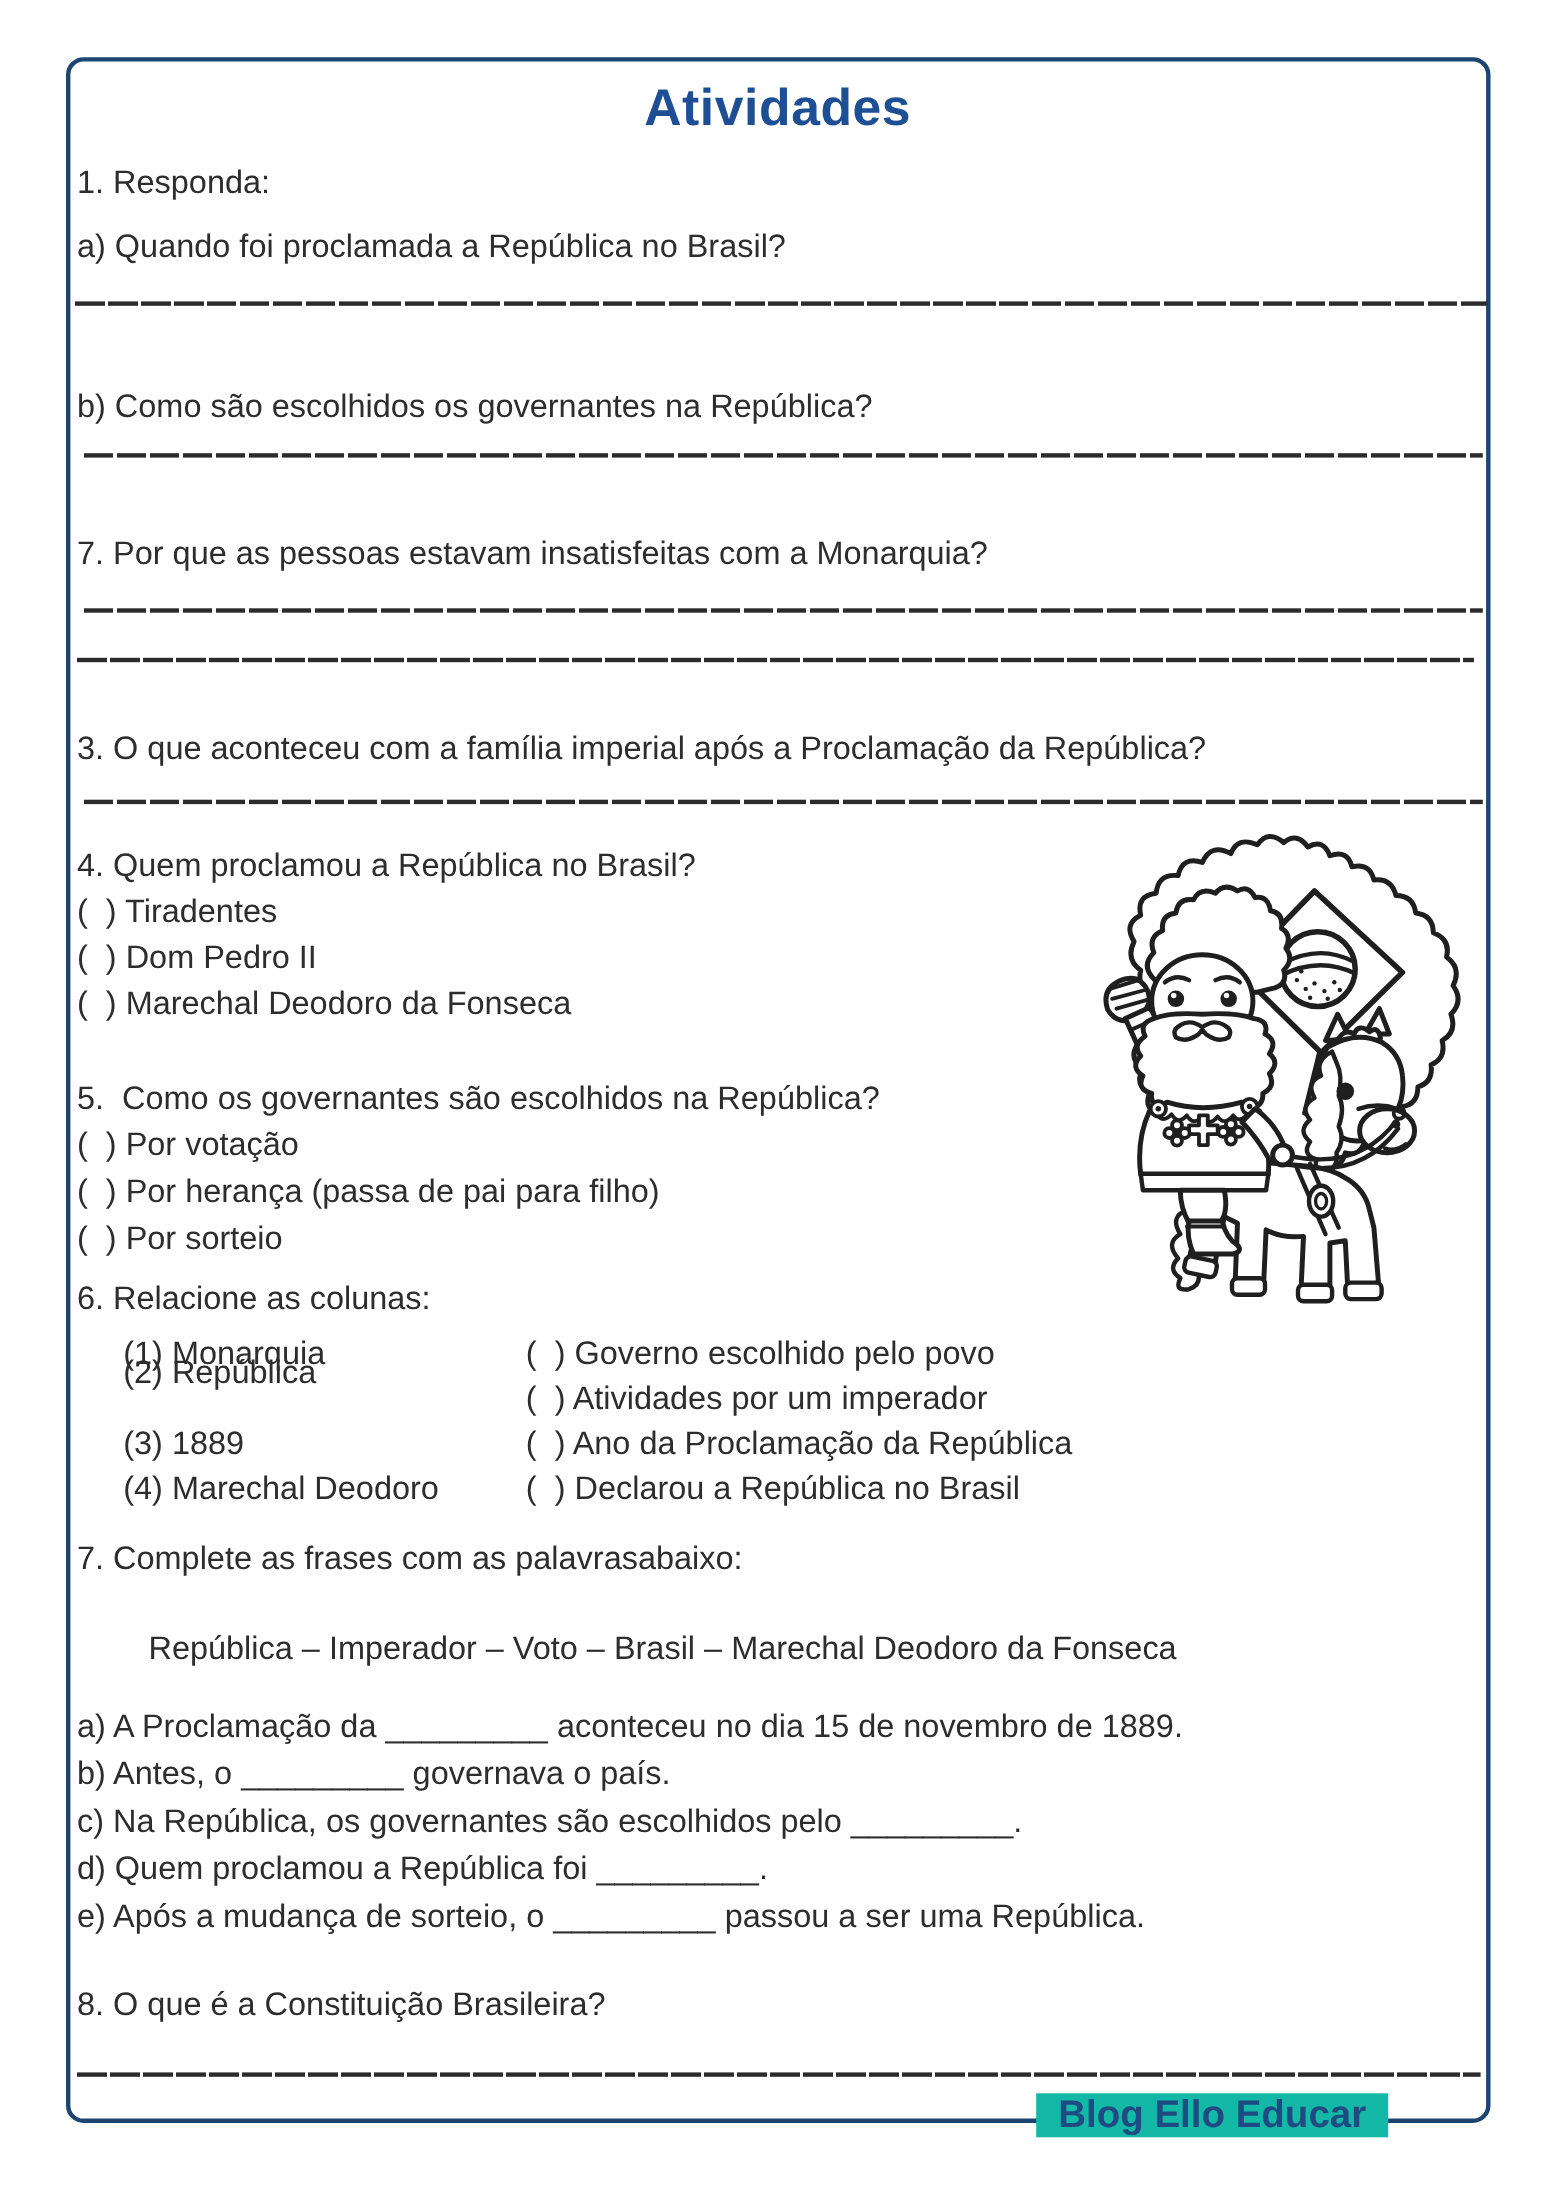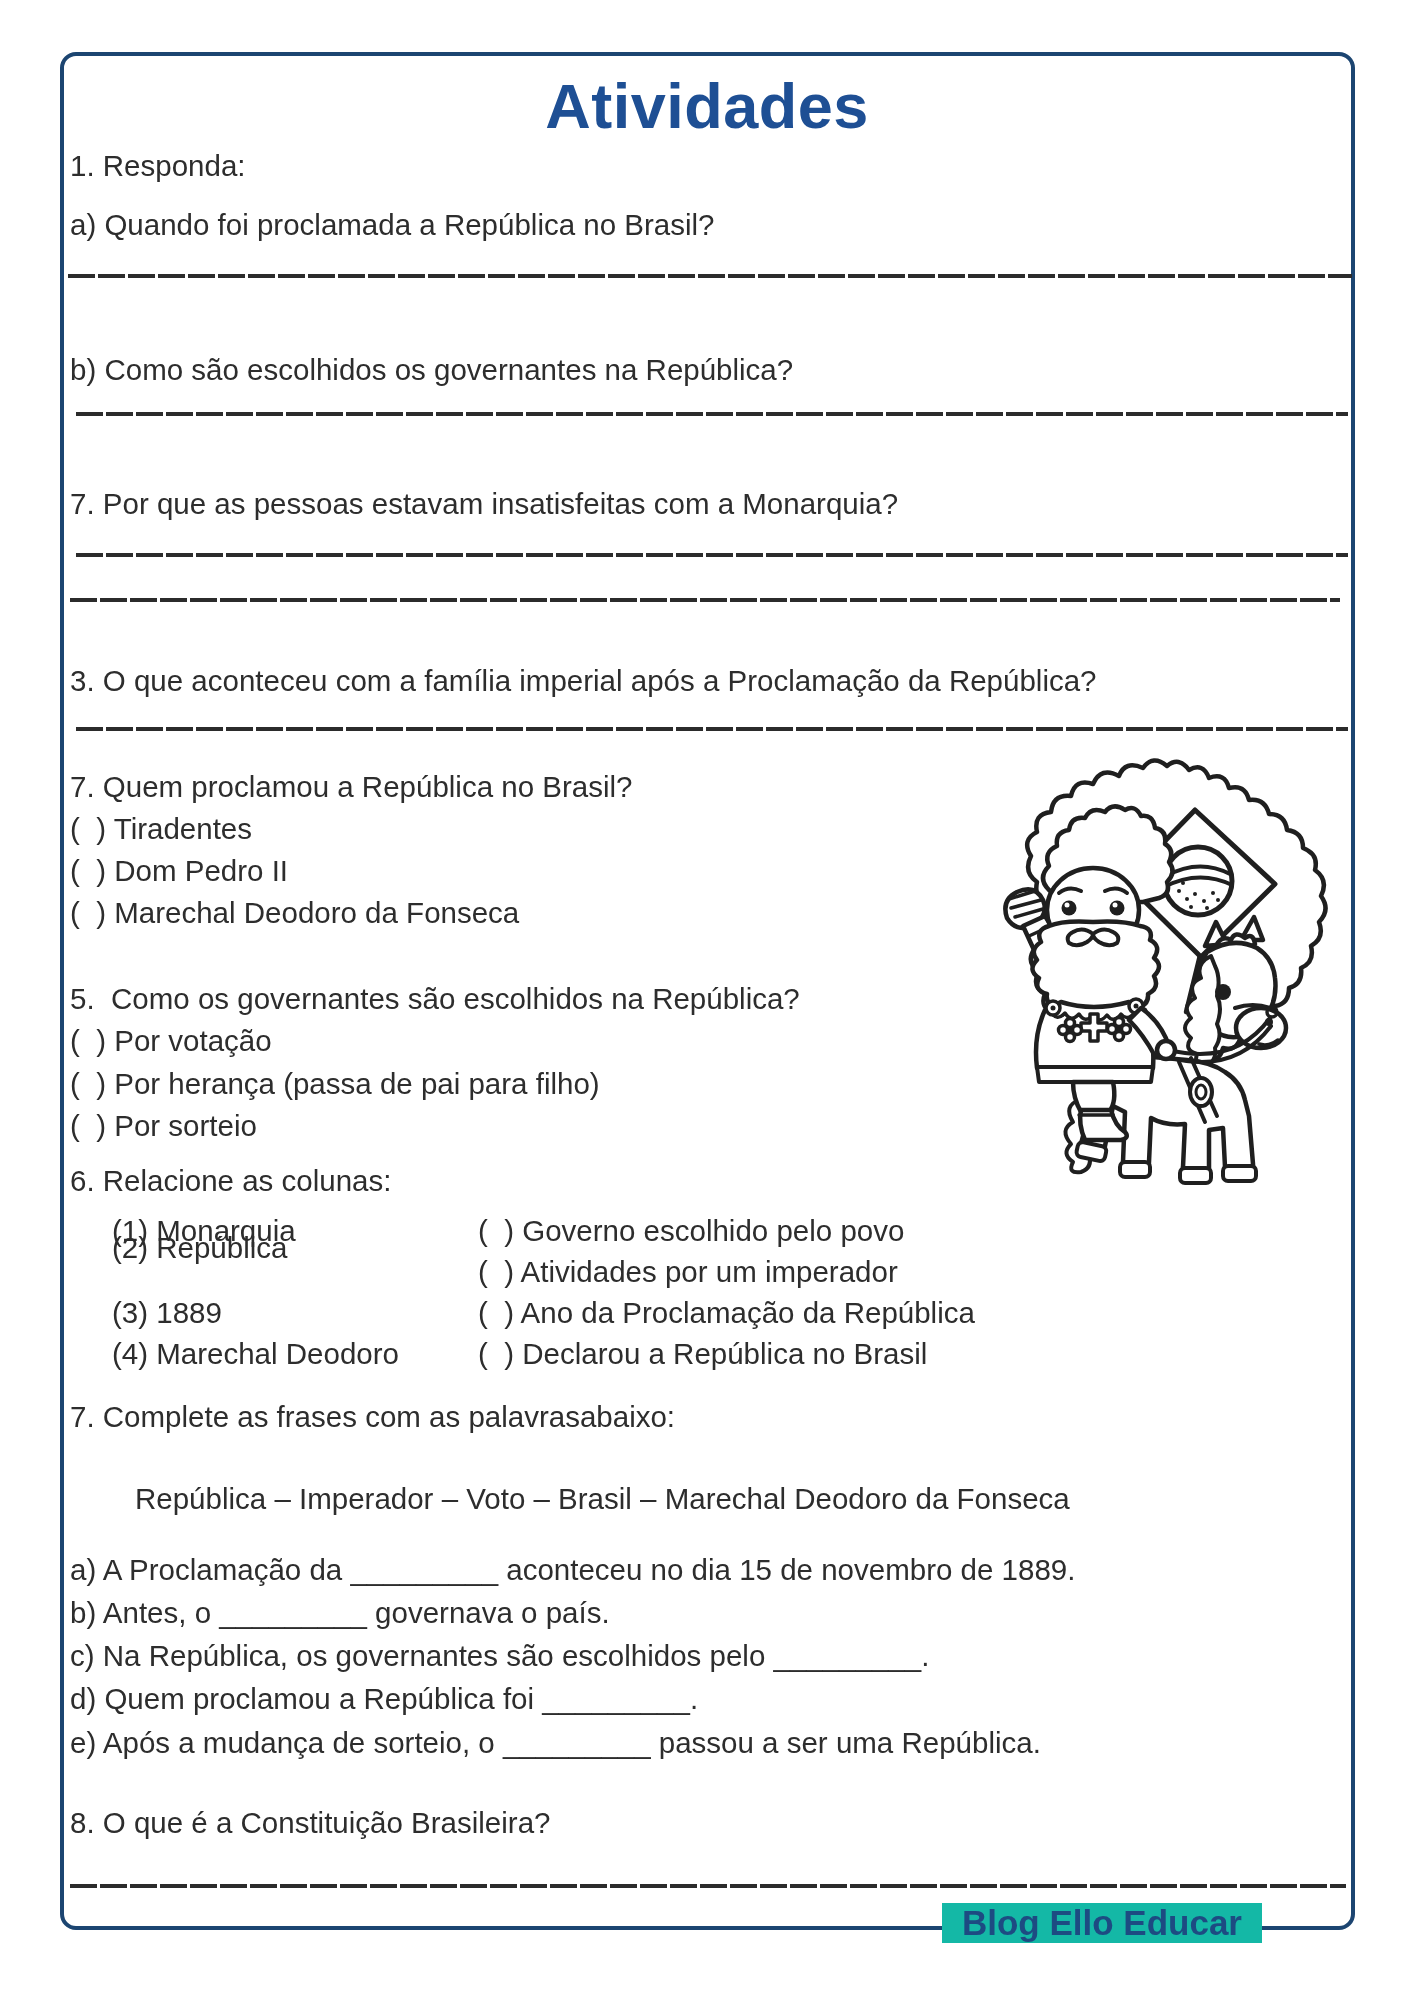--- a/index.html
+++ b/index.html
@@ -1,18 +1,18 @@
 <!DOCTYPE html>
 <html><head>
 <meta charset="utf-8">
 <style>
   html,body{margin:0;padding:0;background:#ffffff;}
   body{width:1414px;height:2000px;position:relative;font-family:"Liberation Sans",sans-serif;overflow:hidden;}
   .card{position:absolute;left:60px;top:52px;width:1295px;height:1878px;border:4.5px solid #1c4571;border-radius:16px;box-sizing:border-box;background:#fff;}
-  .title{position:absolute;top:70px;left:0;width:100%;text-align:center;font-size:63px;font-weight:bold;color:#1e4f94;letter-spacing:0.5px;}
+  .title{position:absolute;top:70px;left:0;width:100%;text-align:center;font-size:47px;font-weight:bold;color:#1e4f94;letter-spacing:0.5px;}
   .t{position:absolute;left:70px;font-size:29.5px;color:#2d2d2d;white-space:pre;line-height:1.2;}
   .rule{position:absolute;height:4px;background-image:repeating-linear-gradient(to right,#2b2b2b 0 27px,rgba(0,0,0,0) 27px 30px);}
   .footer-brand{position:absolute;top:1903px;right:152px;background:#14b8a6;padding:0 20px;font-size:35px;font-weight:bold;color:#1d4b82;white-space:pre;}
   .illus{position:absolute;left:973px;top:750px;width:364px;height:438px;}
   svg *{vector-effect:none;}
 </style>
 </head>
 <body>
 
 <div class="card"></div>
@@ -26,21 +26,21 @@
 <div class="t" style="top:352px">b) Como são escolhidos os governantes na República?</div>
 <div class="rule" style="top:412px;left:76px;width:1272px"></div>
 
 <div class="t" style="top:486px">7. Por que as pessoas estavam insatisfeitas com a Monarquia?</div>
 <div class="rule" style="top:553px;left:76px;width:1272px"></div>
 <div class="rule" style="top:598px;left:70px;width:1270px"></div>
 
 <div class="t" style="top:663px">3. O que aconteceu com a família imperial após a Proclamação da República?</div>
 <div class="rule" style="top:727px;left:76px;width:1272px"></div>
 
-<div class="t" style="top:769px">7. Quem proclamou a República no Brasil?</div>
+<div class="t" style="top:769px">4. Quem proclamou a República no Brasil?</div>
 <div class="t" style="top:811px">(  ) Tiradentes</div>
 <div class="t" style="top:853px">(  ) Dom Pedro II</div>
 <div class="t" style="top:895px">(  ) Marechal Deodoro da Fonseca</div>
 
 <div class="t" style="top:981px">5.  Como os governantes são escolhidos na República?</div>
 <div class="t" style="top:1023px">(  ) Por votação</div>
 <div class="t" style="top:1066px">(  ) Por herança (passa de pai para filho)</div>
 <div class="t" style="top:1108px">(  ) Por sorteio</div>
 
 <div class="t" style="top:1163px">6. Relacione as colunas:</div>

